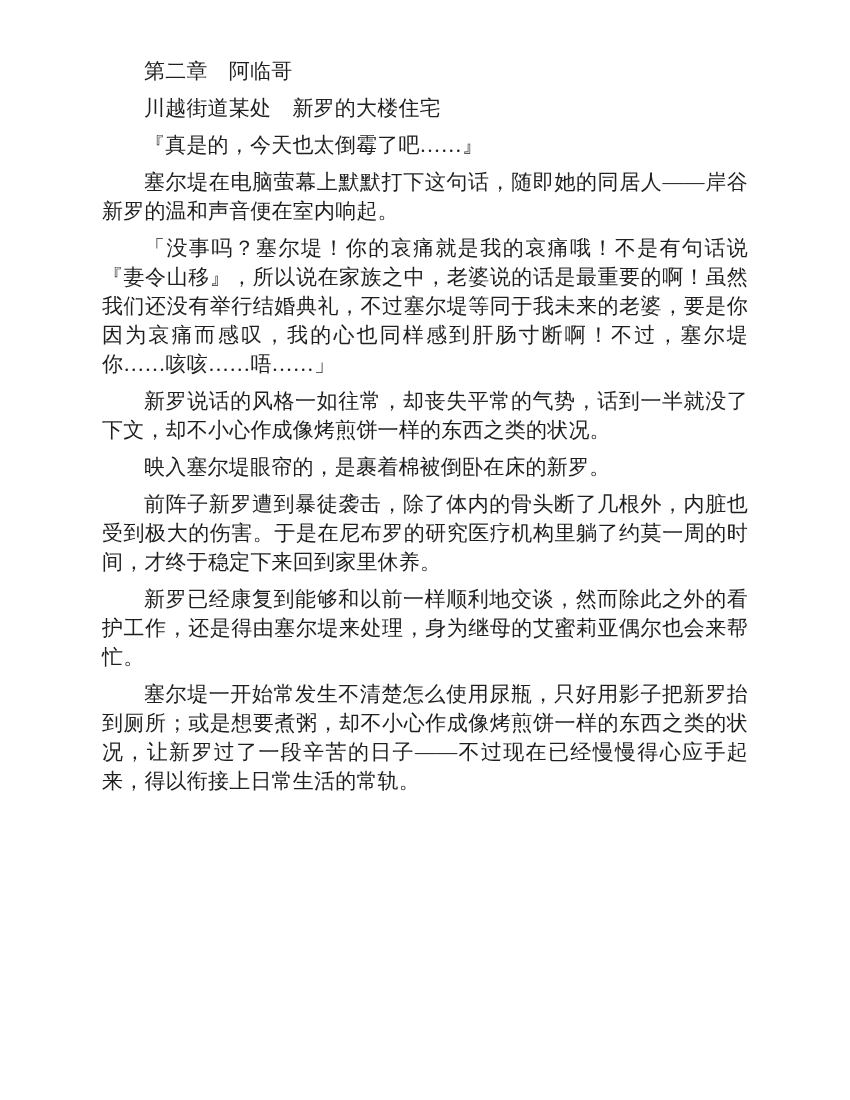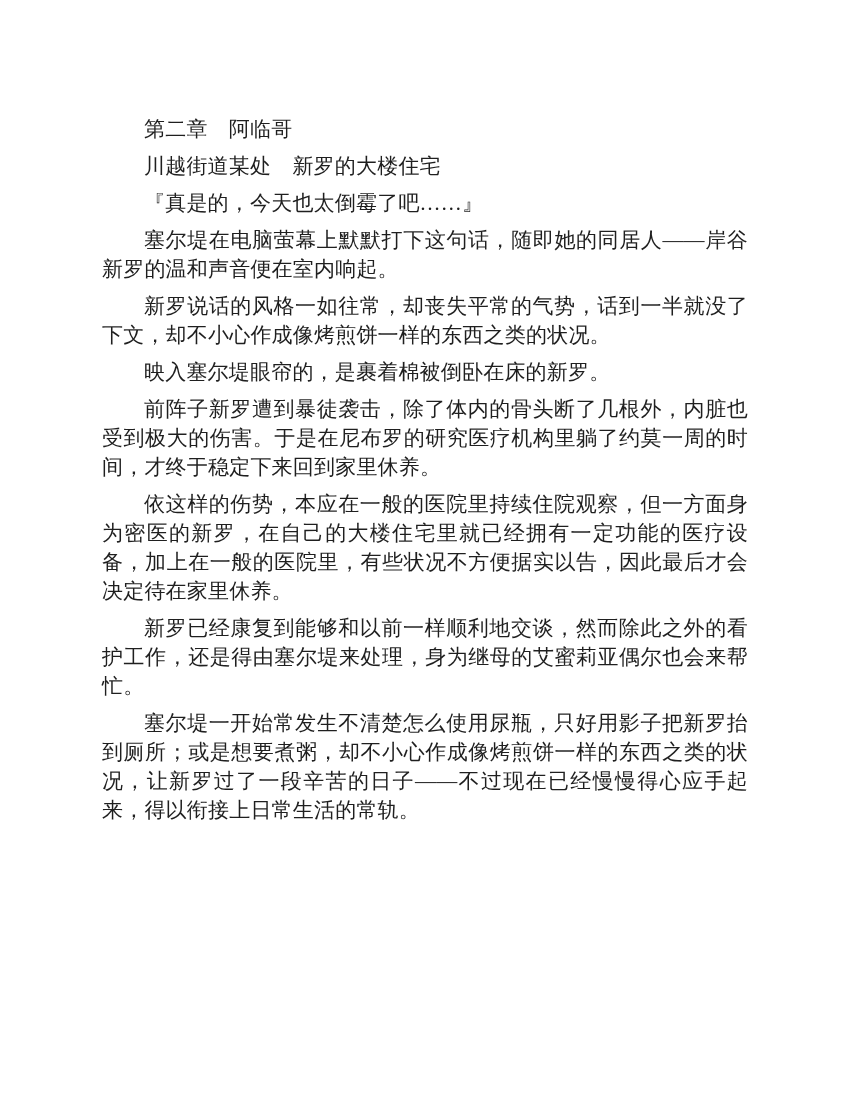--- a/index.html
+++ b/index.html
@@ -9,21 +9,21 @@
   body {
     width: 850px;
     height: 1100px;
     background: #ffffff;
     overflow: hidden;
   }
   .page {
     box-sizing: border-box;
     width: 850px;
     height: 1100px;
-    padding: 115px 102px 0 102px;
+    padding: 57px 102px 0 102px;
     font-family: "Liberation Serif", "DejaVu Serif", serif;
     font-size: 21px;
     line-height: 29px;
     color: #1f1f1f;
   }
   .para {
     margin: 0 0 8px 0;
     text-indent: 2em;
     text-align: justify;
     letter-spacing: 0.2px;
@@ -31,19 +31,19 @@
   }
 </style>
 </head>
 <body>
 
 <div class="page">
   <p class="para">第二章　阿临哥</p>
   <p class="para">川越街道某处　新罗的大楼住宅</p>
   <p class="para">『真是的，今天也太倒霉了吧……』</p>
   <p class="para">塞尔堤在电脑萤幕上默默打下这句话，随即她的同居人——岸谷新罗的温和声音便在室内响起。</p>
+  <p class="para">「没事吗？塞尔堤！你的哀痛就是我的哀痛哦！不是有句话说『妻令山移』，所以说在家族之中，老婆说的话是最重要的啊！虽然我们还没有举行结婚典礼，不过塞尔堤等同于我未来的老婆，要是你因为哀痛而感叹，我的心也同样感到肝肠寸断啊！不过，塞尔堤你……咳咳……唔……」</p>
   <p class="para">新罗说话的风格一如往常，却丧失平常的气势，话到一半就没了下文，却不小心作成像烤煎饼一样的东西之类的状况。</p>
   <p class="para">映入塞尔堤眼帘的，是裹着棉被倒卧在床的新罗。</p>
   <p class="para">前阵子新罗遭到暴徒袭击，除了体内的骨头断了几根外，内脏也受到极大的伤害。于是在尼布罗的研究医疗机构里躺了约莫一周的时间，才终于稳定下来回到家里休养。</p>
-  <p class="para">依这样的伤势，本应在一般的医院里持续住院观察，但一方面身为密医的新罗，在自己的大楼住宅里就已经拥有一定功能的医疗设备，加上在一般的医院里，有些状况不方便据实以告，因此最后才会决定待在家里休养。</p>
   <p class="para">新罗已经康复到能够和以前一样顺利地交谈，然而除此之外的看护工作，还是得由塞尔堤来处理，身为继母的艾蜜莉亚偶尔也会来帮忙。</p>
   <p class="para">塞尔堤一开始常发生不清楚怎么使用尿瓶，只好用影子把新罗抬到厕所；或是想要煮粥，却不小心作成像烤煎饼一样的东西之类的状况，让新罗过了一段辛苦的日子——不过现在已经慢慢得心应手起来，得以衔接上日常生活的常轨。</p>
 </div>
 
 </body></html>

